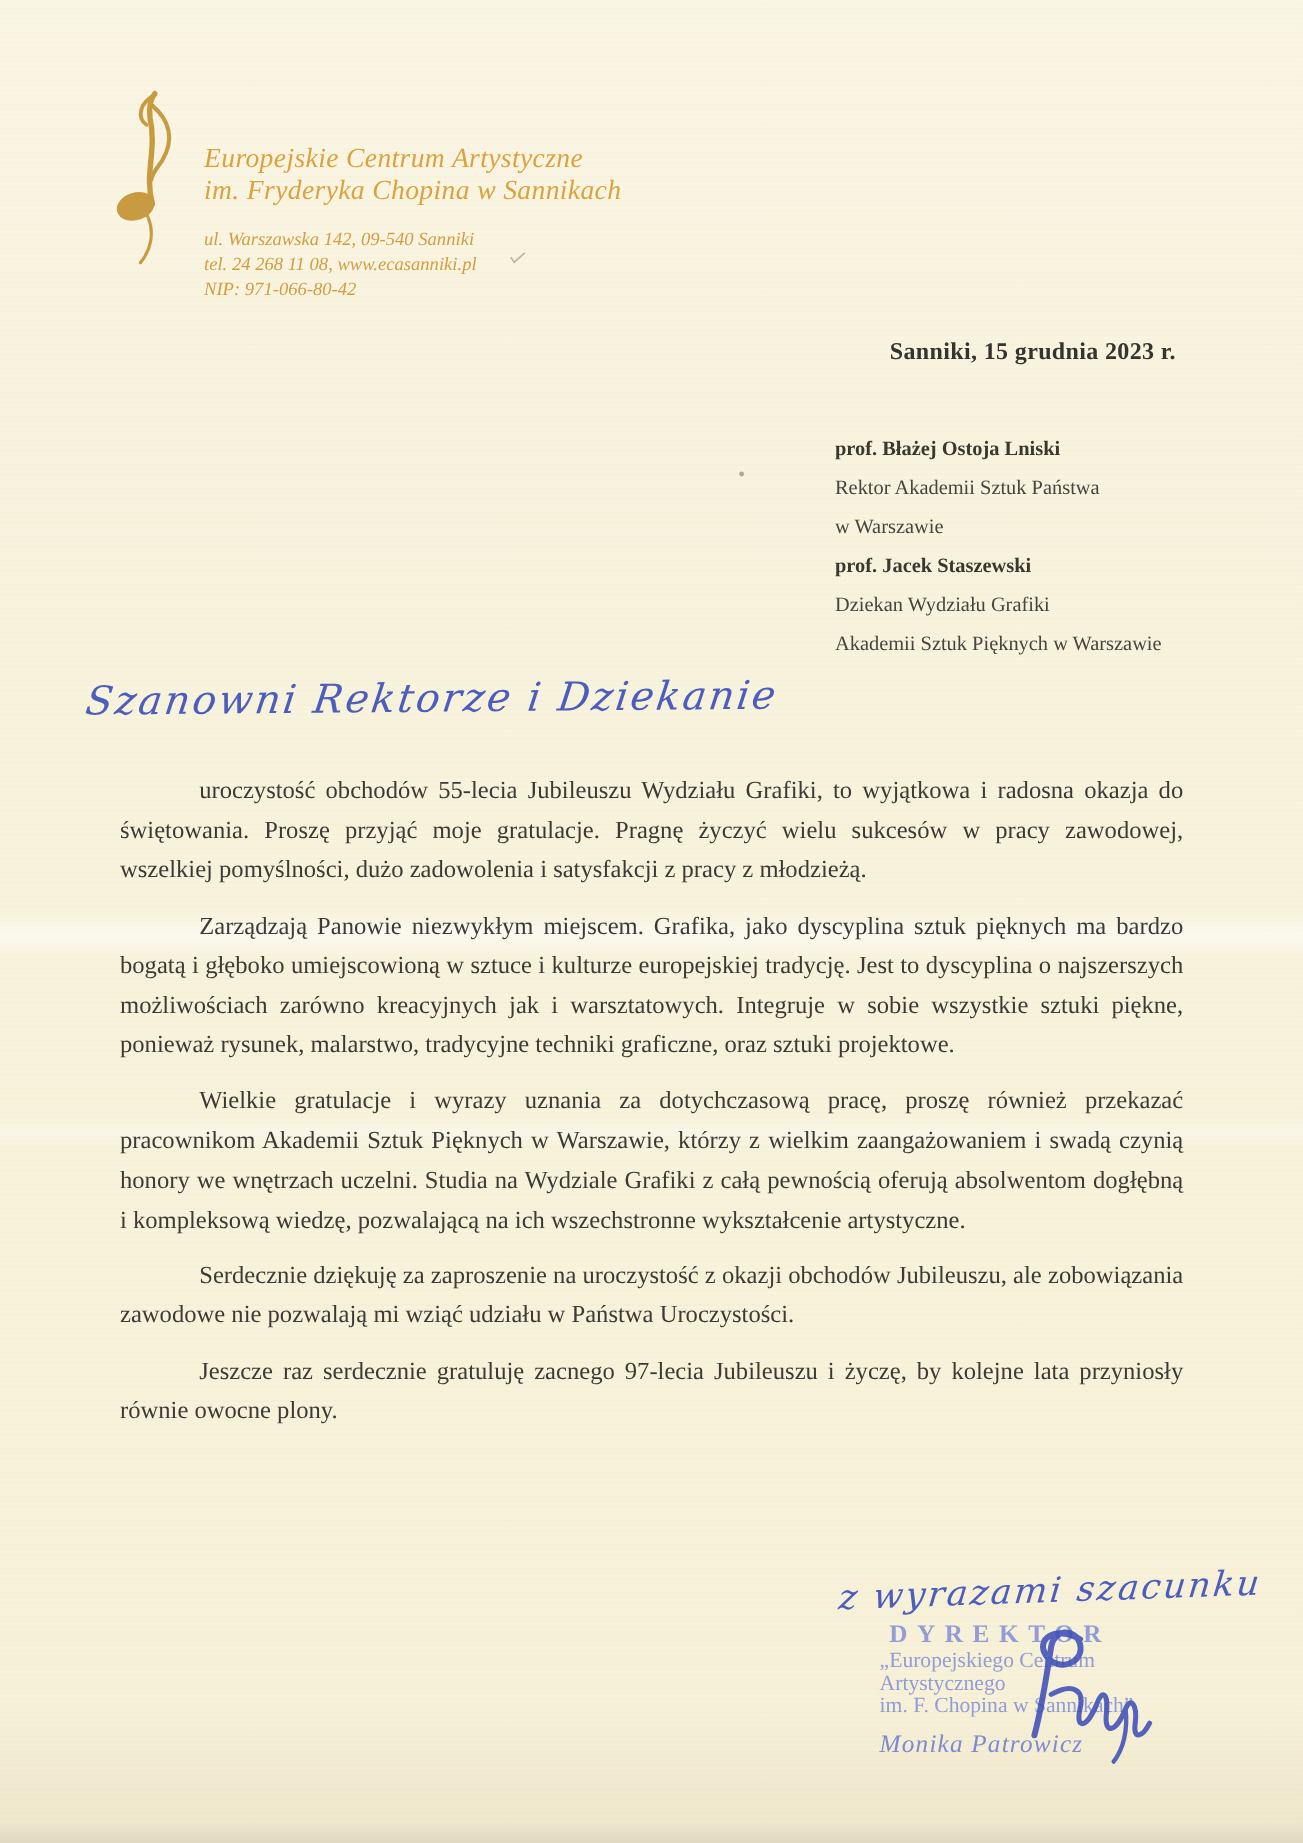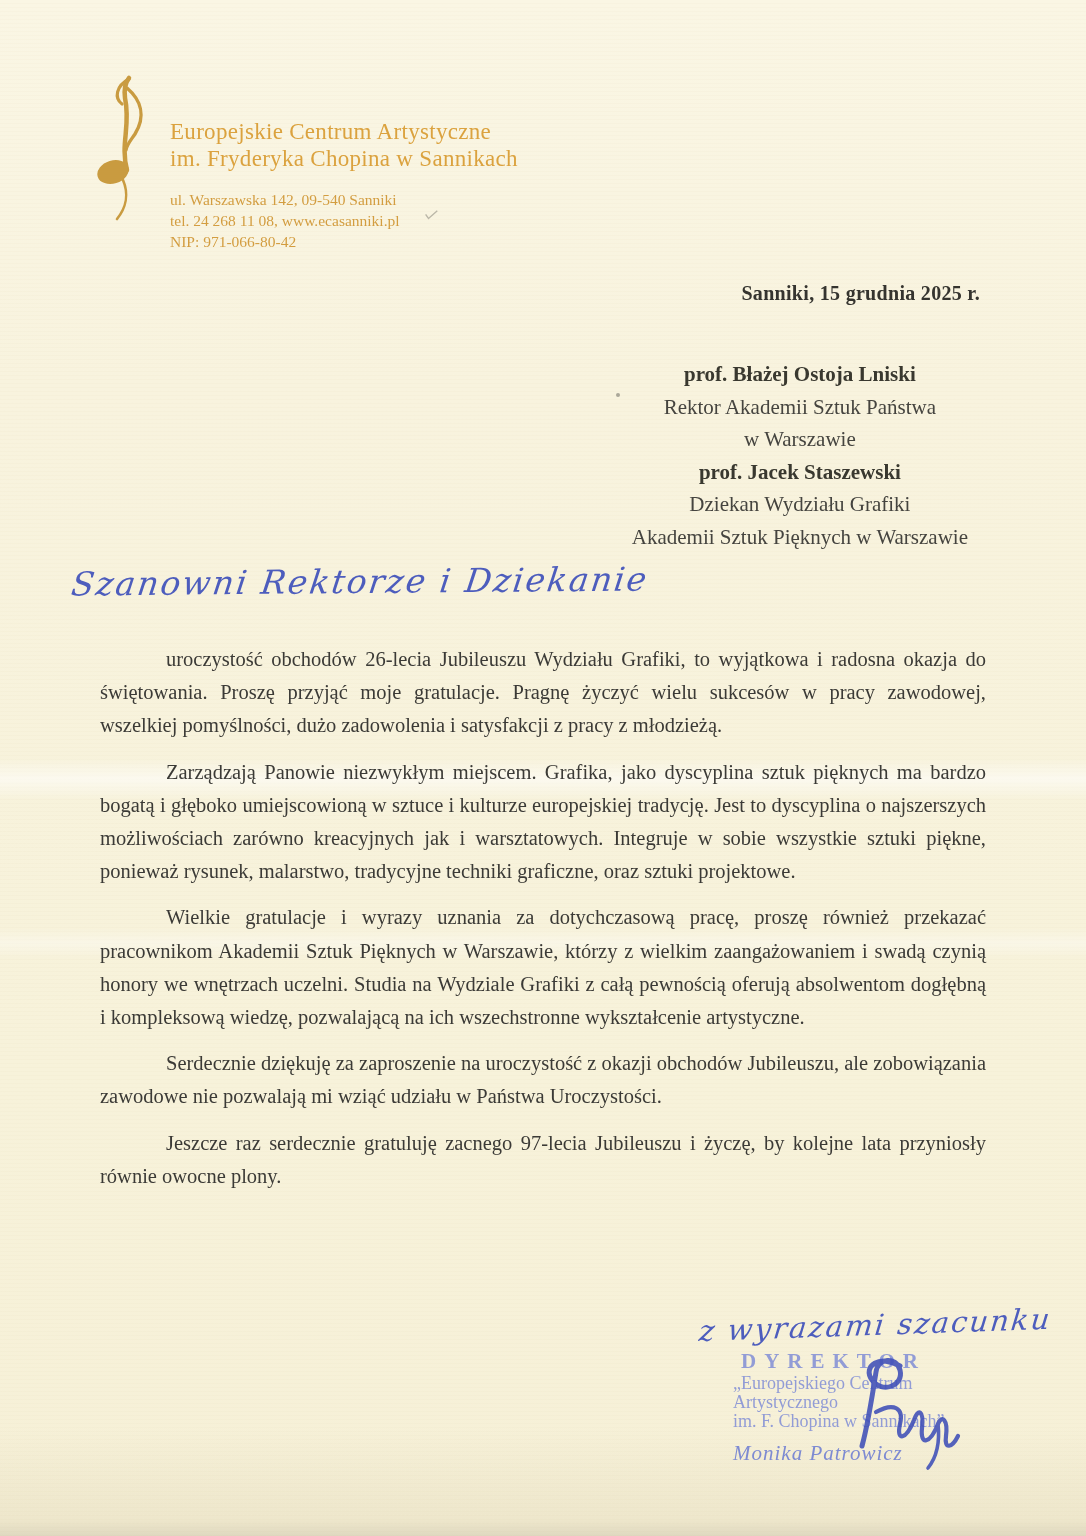--- a/index.html
+++ b/index.html
@@ -14,31 +14,31 @@
     background-image:
       repeating-linear-gradient(0deg, rgba(210,192,148,0.05) 0 1px, rgba(255,255,255,0) 1px 4px),
       linear-gradient(180deg, #faf6e4 0%, #f8f3de 25%, #f7f2da 70%, #f6f0d7 100%);
   }
   .scan-band { position:absolute; left:0; width:100%; pointer-events:none; }
   .band-light-1 { top:758px; height:42px; background:linear-gradient(180deg, rgba(255,255,255,0) 0%, rgba(255,255,255,0.55) 50%, rgba(255,255,255,0) 100%); }
   .band-light-2 { top:928px; height:30px; background:linear-gradient(180deg, rgba(255,255,255,0) 0%, rgba(255,255,255,0.35) 50%, rgba(255,255,255,0) 100%); }
   .band-bottom { bottom:0; height:110px; background:linear-gradient(180deg, rgba(189,174,134,0) 0%, rgba(189,174,134,0.14) 85%, rgba(120,110,85,0.18) 100%); }
 
   
-  .letterhead { position:absolute; left:96px; top:72px; display:flex; align-items:flex-start; }
+  .letterhead { position:absolute; left:96px; top:72px; display:flex; align-items:flex-start;font-style:italic; }
   .logo { flex:0 0 auto; }
   .lh-text { margin-left:10px; padding-top:46px; }
   .org-name { font-size:23px; line-height:27px; color:#dba23e; letter-spacing:0.3px; }
   .org-address { margin-top:17px; font-size:15.5px; line-height:21px; color:#d39d40; }
 
   
   .date-line { position:absolute; right:106px; top:282px; font-size:20px; font-weight:bold; color:#35342f; letter-spacing:0.3px; }
 
   
-  .recipients { position:absolute; right:118px; top:358px; text-align:center; font-size:21px; line-height:32.6px; color:#45443f; }
+  .recipients { position:absolute; right:118px; top:358px; text-align:left; font-size:17px; line-height:32.6px; color:#45443f; }
   .recipients .bold { font-weight:bold; color:#39382f; }
 
   
   .handwriting {
     font-family: "DejaVu Serif", serif;
     font-style: italic;
     color: #4d5dbd;
     letter-spacing: 2px;
     white-space: nowrap;
   }
@@ -94,35 +94,35 @@
     </div>
   </div>
 
   <span class="pen-check">
     <svg width="14" height="14" viewBox="0 0 14 14">
         <path d="M2,9 L6,12 L12,2" fill="none" stroke="#8a877c" stroke-width="1.4" transform="rotate(18 7 7)"></path>
       </svg>
   </span>
   <span class="stray-dot"></span>
 
-  <div class="date-line">Sanniki, 15 grudnia 2025 r.</div>
+  <div class="date-line">Sanniki, 15 grudnia 2023 r.</div>
 
   <div class="recipients">
     <div class="bold">prof. Błażej Ostoja Lniski</div>
     <div>Rektor Akademii Sztuk Państwa</div>
     <div>w Warszawie</div>
     <div class="bold">prof. Jacek Staszewski</div>
     <div>Dziekan Wydziału Grafiki</div>
     <div>Akademii Sztuk Pięknych w Warszawie</div>
   </div>
 
   <div class="handwriting salutation">Szanowni Rektorze i Dziekanie</div>
 
   <div class="body-text">
-    <p class="para">uroczystość obchodów 26-lecia Jubileuszu Wydziału Grafiki, to wyjątkowa i radosna okazja do świętowania. Proszę przyjąć moje gratulacje. Pragnę życzyć wielu sukcesów w pracy zawodowej, wszelkiej pomyślności, dużo zadowolenia i satysfakcji z pracy z młodzieżą.</p>
+    <p class="para">uroczystość obchodów 55-lecia Jubileuszu Wydziału Grafiki, to wyjątkowa i radosna okazja do świętowania. Proszę przyjąć moje gratulacje. Pragnę życzyć wielu sukcesów w pracy zawodowej, wszelkiej pomyślności, dużo zadowolenia i satysfakcji z pracy z młodzieżą.</p>
     <p class="para">Zarządzają Panowie niezwykłym miejscem. Grafika, jako dyscyplina sztuk pięknych ma bardzo bogatą i głęboko umiejscowioną w sztuce i kulturze europejskiej tradycję. Jest to dyscyplina o najszerszych możliwościach zarówno kreacyjnych jak i warsztatowych. Integruje w sobie wszystkie sztuki piękne, ponieważ rysunek, malarstwo, tradycyjne techniki graficzne, oraz sztuki projektowe.</p>
     <p class="para">Wielkie gratulacje i wyrazy uznania za dotychczasową pracę, proszę również przekazać pracownikom Akademii Sztuk Pięknych w Warszawie, którzy z wielkim zaangażowaniem i swadą czynią honory we wnętrzach uczelni. Studia na Wydziale Grafiki z całą pewnością oferują absolwentom dogłębną i kompleksową wiedzę, pozwalającą na ich wszechstronne wykształcenie artystyczne.</p>
     <p class="para">Serdecznie dziękuję za zaproszenie na uroczystość z okazji obchodów Jubileuszu, ale zobowiązania zawodowe nie pozwalają mi wziąć udziału w Państwa Uroczystości.</p>
     <p class="para">Jeszcze raz serdecznie gratuluję zacnego 97-lecia Jubileuszu i życzę, by kolejne lata przyniosły równie owocne plony.</p>
   </div>
 
   <div class="handwriting closing">z wyrazami szacunku</div>
 
   <div class="stamp">
     <div class="stamp-title">DYREKTOR</div>

